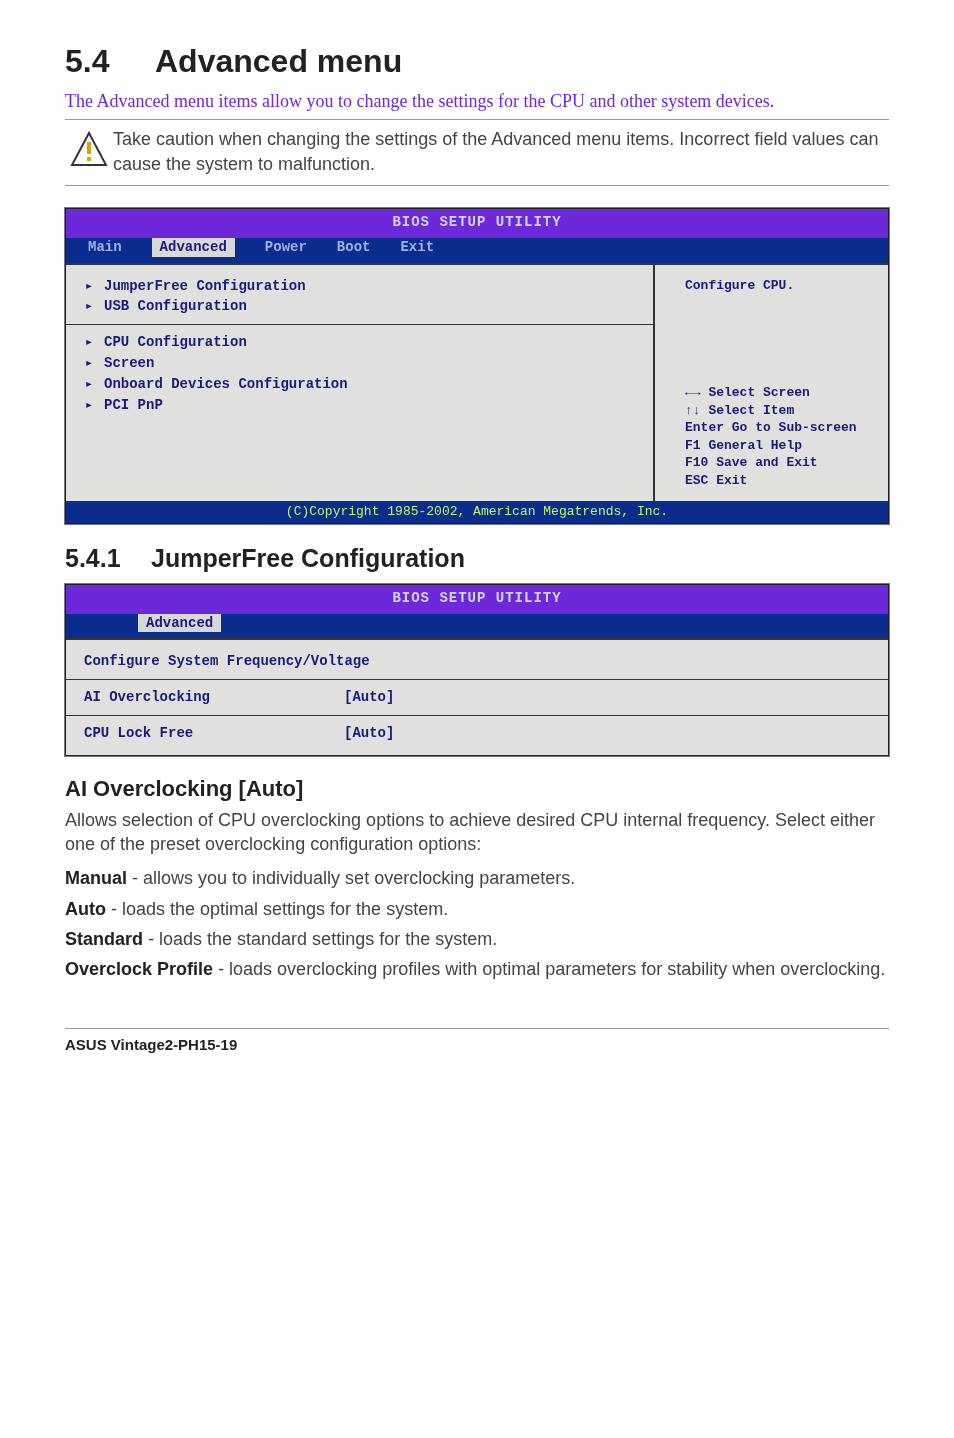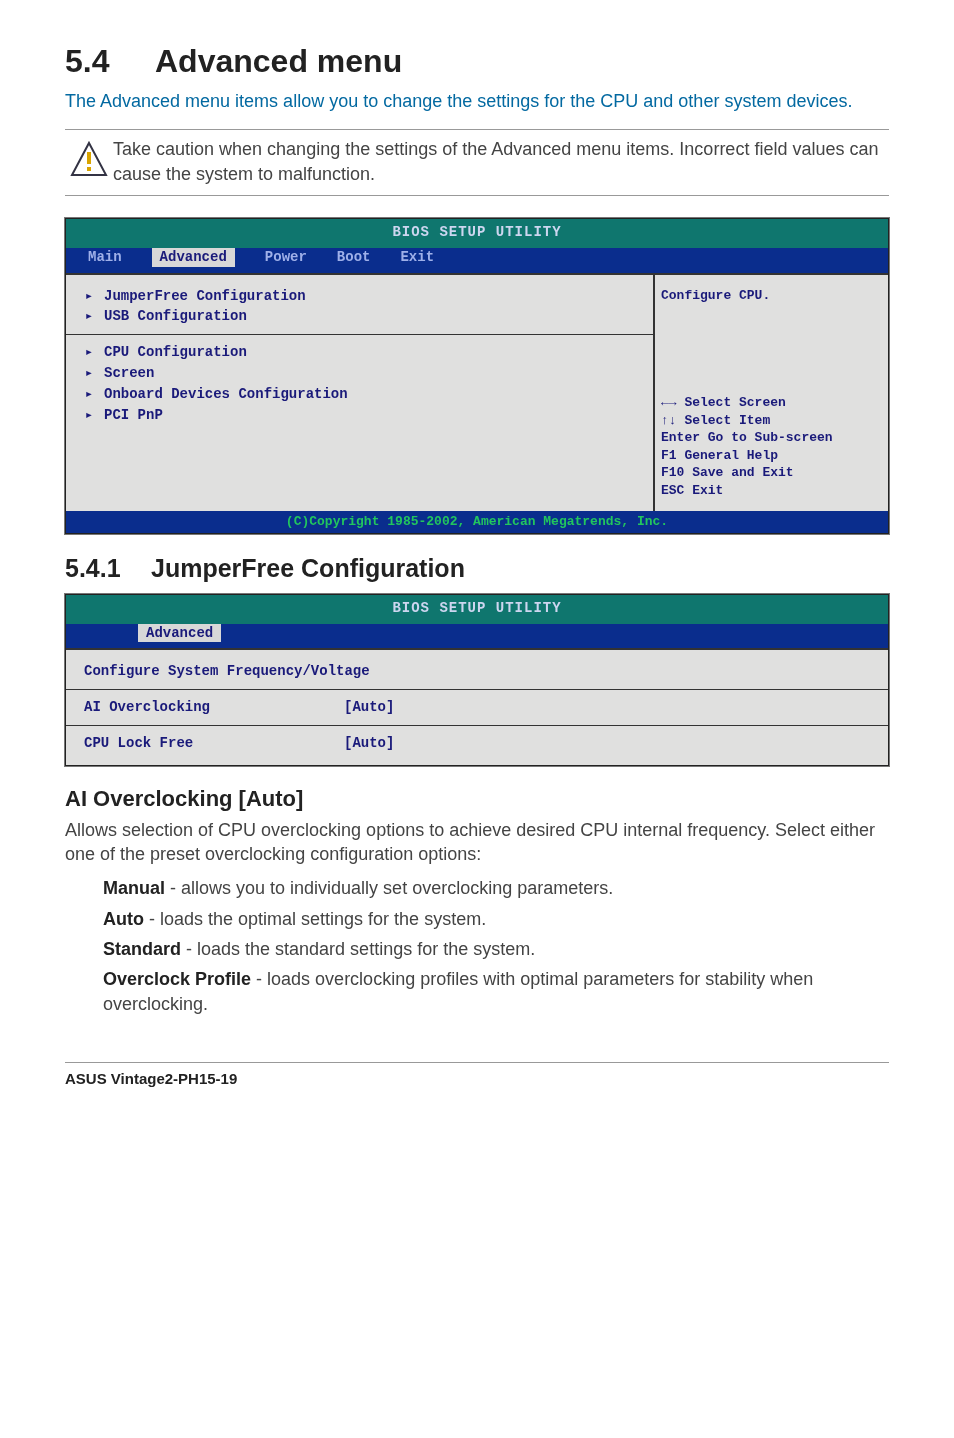--- a/index.html
+++ b/index.html
@@ -7,47 +7,47 @@
     background: #fff;
     font-family: Arial, Helvetica, sans-serif;
     color: #333;
     width: 954px;
     padding: 40px 65px 30px 65px;
     font-size: 18px;
     line-height: 1.35;
   }
   h1.section-title { font-size: 32px; font-weight: bold; color: #222; margin-bottom: 6px; }
   h1.section-title .num { display:inline-block; width: 90px; }
-  p.intro { color: #0369a1; margin-bottom: 16px; }
+  p.intro { color: #6d28d9; margin-bottom: 6px; font-family: Liberation Serif, serif; }
   .caution-row { display:flex; align-items:center; border-top:1px solid #999; border-bottom:1px solid #999; padding:6px 0 8px 0; margin-bottom:22px; }
   .caution-icon { width:48px; flex:0 0 48px; text-align:center; padding-top:4px; }
   .caution-text { flex:1; color:#444; font-size:18px; }
   .bios-box { border:1px solid #222; background:#e0e0df; font-family:"Courier New", monospace; font-size:14px; color:#1a1a1a; box-shadow:0 0 0 1px #777; margin-bottom:18px; }
-  .bios-header { background:#0f766e; color:#cdd6f0; font-weight:bold; padding:4px 10px 6px 10px; position:relative; text-align:center; letter-spacing:1px; }
+  .bios-header { background:#6d28d9; color:#cdd6f0; font-weight:bold; padding:4px 10px 6px 10px; position:relative; text-align:center; letter-spacing:1px; }
   .bios-tabs { display:flex; gap:30px; background:#0a2d8d; color:#9fb0e9; font-weight:bold; padding:0 22px 6px 22px; }
   .bios-tab { cursor:default; }
   .bios-tab.active { background:#d8d8d8; color:#1a1a7a; padding:0 8px; }
   .bios-body { display:flex; border-top:2px solid #333; }
   .bios-left { flex:1; padding:12px 18px; position:relative; color:#1a1a7a; font-weight:bold; min-height:210px; }
-  .bios-right { width:235px; border-left:2px solid #333; padding:12px 6px; color:#1a1a7a; font-weight:bold; font-size:13px; }
+  .bios-right { width:235px; border-left:2px solid #333; padding:12px 30px; color:#1a1a7a; font-weight:bold; font-size:13px; }
   .bios-row { display:flex; align-items:center; margin-bottom:2px; gap:10px; }
   .bios-row .arrow { width:10px; text-align:center; }
   .bios-divider { border-top:1px solid #333; margin:8px 0 8px -18px; width:calc(100% + 36px); }
   .help-nav { margin-top:90px; font-size:13px; line-height:1.35; }
-  .bios-footer { background:#0a2d8d; color:#22c55e; text-align:center; font-size:13px; padding:2px 0; font-weight:bold; }
+  .bios-footer { background:#0a2d8d; color:#bef264; text-align:center; font-size:13px; padding:2px 0; font-weight:normal; }
   h2.subsection { font-size:25px; font-weight:bold; color:#222; margin:16px 0 8px 0; }
   h2.subsection .num { display:inline-block; width:86px; }
   .bios2 .bios-left { min-height:100px; color:#1a1a7a; position:relative; }
   .bios2 .bracket-val { color:#1a1a7a; }
   .fade-band { position:absolute; left:0; right:0; bottom:0; height:12px; background:linear-gradient(rgba(224,224,223,0),#e0e0df); pointer-events:none; }
   .bios2 .bios-left .setting-row { display:flex; }
   .bios2 .bios-left .setting-label { width:260px; }
   h3.field-title { font-size:22px; font-weight:bold; color:#222; margin:18px 0 4px 0; }
   p.body { color:#444; margin-bottom:10px; }
-  p.optline { color:#444; margin-bottom:6px;margin-left:38px; }
+  p.optline { color:#444; margin-bottom:6px; }
   p.optline .optname { font-weight:bold; color:#222; }
   .indent { padding-left:44px; }
   .page-footer { border-top:1px solid #999; margin-top:46px; padding-top:6px; display:flex; justify-content:flex-start; font-weight:bold; font-size:15px; color:#222; }
 </style>
 </head>
 <body>
 
 <h1 class="section-title">
   <span class="num">5.4</span><span>Advanced menu</span>
 </h1>

